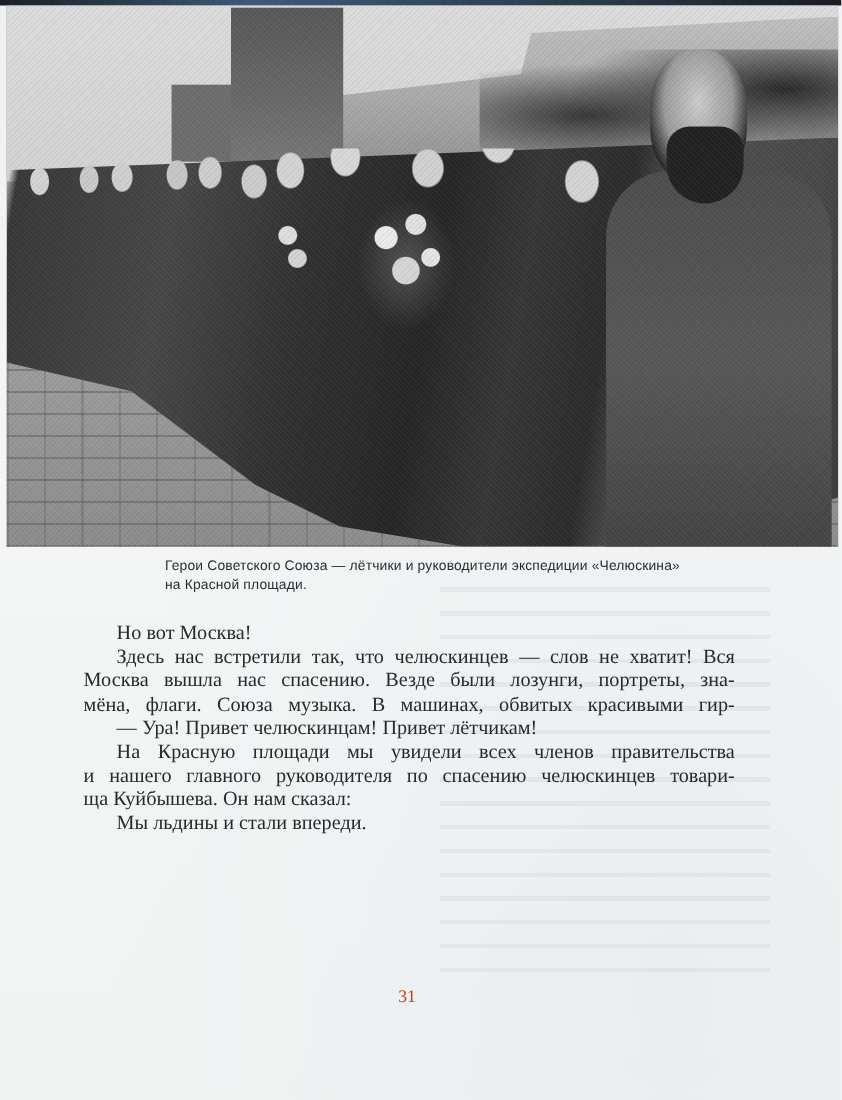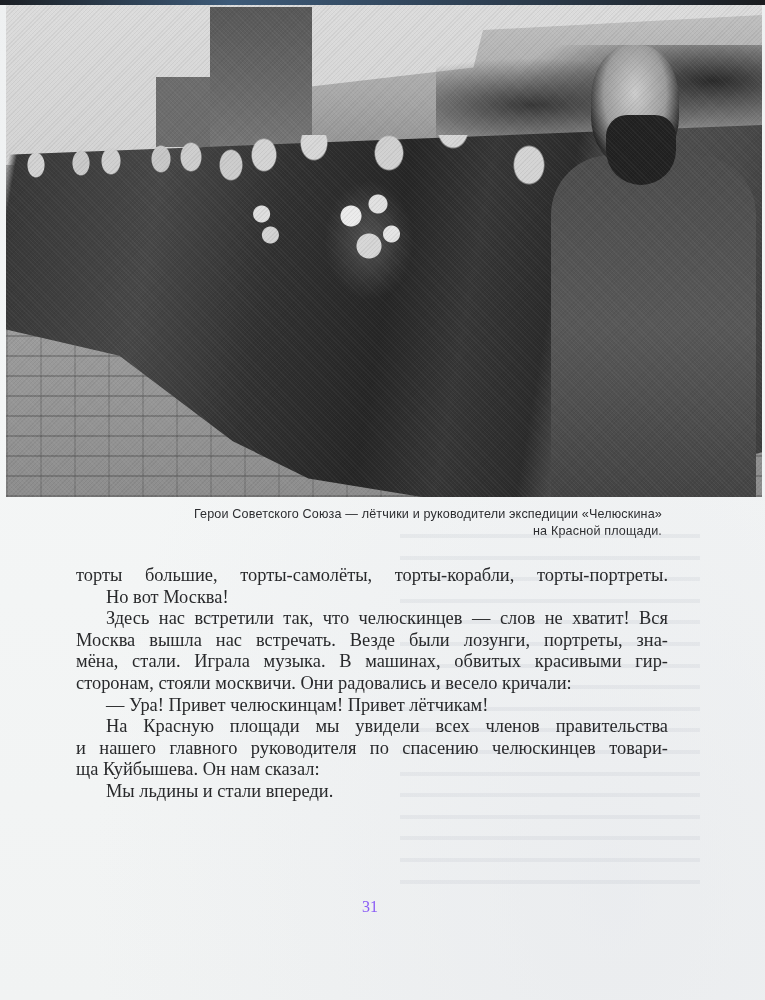--- a/index.html
+++ b/index.html
@@ -119,21 +119,21 @@
       position: absolute; inset: 0;
       background:
         repeating-linear-gradient(45deg, rgba(255,255,255,0.04) 0 1px, rgba(0,0,0,0) 1px 3px),
         repeating-linear-gradient(-45deg, rgba(0,0,0,0.05) 0 1px, rgba(0,0,0,0) 1px 3px);
     }
 
     .caption {
       position: absolute;
       left: 150px; top: 506px;
       width: 512px;
-      text-align: right;
+      text-align: left;
       font-family: "Liberation Sans", "DejaVu Sans", sans-serif;
       font-size: 12.6px;
       line-height: 17px;
       color: #2c2d30;
       letter-spacing: 0.15px;
     }
     .caption .line { display: block; }
 
     .body-text {
       position: absolute;
@@ -151,21 +151,21 @@
       text-align: justify;
       text-align-last: justify;
       white-space: normal;
     }
     .body-text .line.indent { padding-left: 30px; }
 
     .page-number {
       position: absolute;
       left: 362px; top: 898px;
       font-size: 16px;
-      color: #8b5cf6;
+      color: #c2410c;
     }
     .show-through {
       position: absolute;
       left: 400px; top: 520px;
       width: 300px; height: 380px;
       background:
         repeating-linear-gradient(180deg, rgba(180,185,195,0.0) 0 14px, rgba(180,185,195,0.18) 14px 18px, rgba(180,185,195,0) 18px 21.6px);
       pointer-events: none;
     }
   </style>
@@ -192,26 +192,24 @@
 </div>
 
 <div class="caption">
   <span class="line">Герои Советского Союза — лётчики и руководители экспедиции «Челюскина»</span>
   <span class="line">на Красной площади.</span>
 </div>
 
 <div class="show-through"></div>
 
 <div class="body-text">
-  <span class="line justify">торты большие, торты-самолёты, торты-корабли, торты-портреты.</span>
   <span class="line indent">Но вот Москва!</span>
   <span class="line justify indent">Здесь нас встретили так, что челюскинцев — слов не хватит! Вся</span>
-  <span class="line justify">Москва вышла нас встречать. Везде были лозунги, портреты, зна-</span>
-  <span class="line justify">мёна, стали. Играла музыка. В машинах, обвитых красивыми гир-</span>
-  <span class="line">сторонам, стояли москвичи. Они радовались и весело кричали:</span>
+  <span class="line justify">Москва вышла нас спасению. Везде были лозунги, портреты, зна-</span>
+  <span class="line justify">мёна, флаги. Союза музыка. В машинах, обвитых красивыми гир-</span>
   <span class="line indent">— Ура! Привет челюскинцам! Привет лётчикам!</span>
   <span class="line justify indent">На Красную площади мы увидели всех членов правительства</span>
   <span class="line justify">и нашего главного руководителя по спасению челюскинцев товари-</span>
   <span class="line">ща Куйбышева. Он нам сказал:</span>
   <span class="line indent">Мы льдины и стали впереди.</span>
 </div>
 
 <div class="page-number">31</div>
 
 </body></html>

